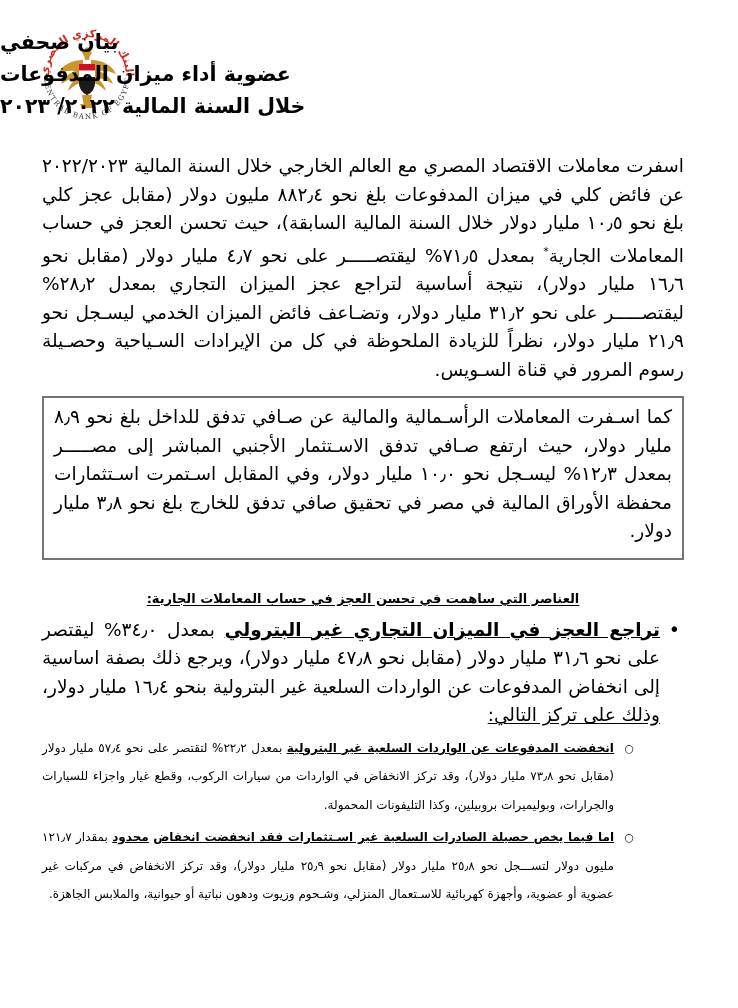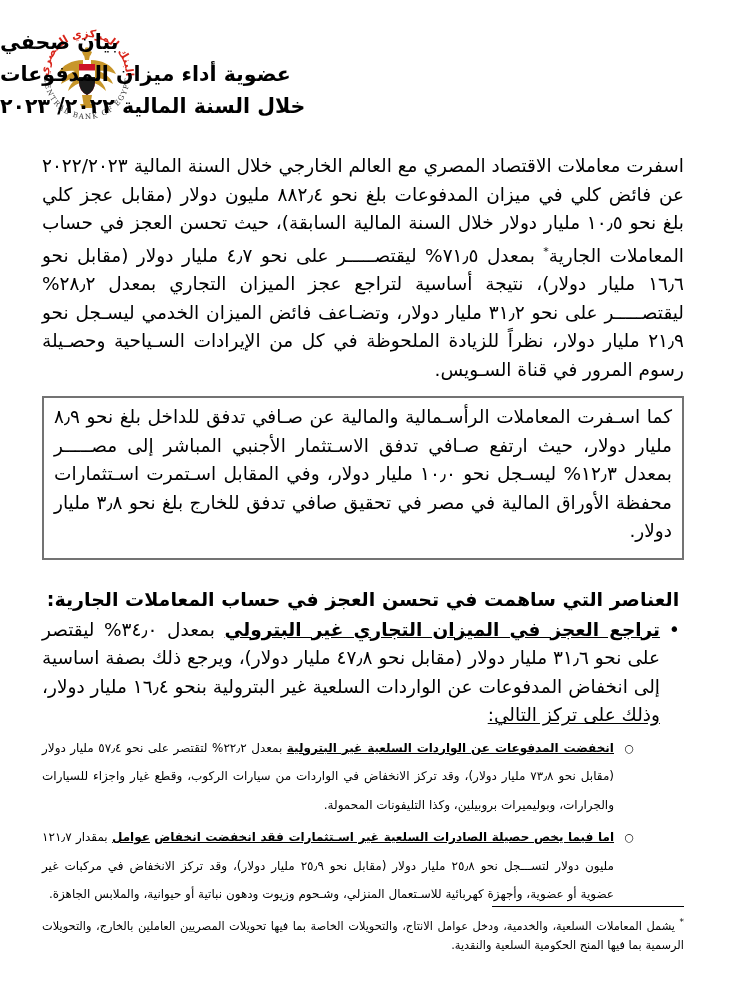--- a/index.html
+++ b/index.html
@@ -82,22 +82,23 @@
   .redbox p.para { text-align: justify; }
 
   
   .section-heading {
     margin: 26px 0 0 0;
     text-align: center;
     direction: rtl;
   }
   .section-heading span {
     font-weight: bold;
-    font-size: 19px;
+    font-size: 13px;
     line-height: 26px;
+    text-decoration: underline;
     text-underline-offset: 2px;
   }
 
   
   ul.bullets, ul.subbullets {
     list-style: none;
     margin: 0;
     padding: 0;
     direction: rtl;
   }
@@ -241,25 +242,21 @@
     <ul class="bullets">
       <li class="bullet">
         <b class="lead">تراجع العجز في الميزان التجاري غير البترولي</b><span> بمعدل ٣٤٫٠% ليقتصر على نحو ٣١٫٦ مليار دولار (مقابل نحو ٤٧٫٨ مليار دولار)، ويرجع ذلك بصفة اساسية إلى انخفاض المدفوعات عن الواردات السلعية غير البترولية بنحو ١٦٫٤ مليار دولار، </span><span class="u">وذلك على تركز التالي:</span>
 
         <ul class="subbullets">
           <li class="subbullet">
             <b class="lead">انخفضت المدفوعات عن الواردات السلعية غير البترولية</b><span> بمعدل ٢٢٫٢% لتقتصر على نحو ٥٧٫٤ مليار دولار (مقابل نحو ٧٣٫٨ مليار دولار)، وقد تركز الانخفاض في الواردات من سيارات الركوب، وقطع غيار واجزاء للسيارات والجرارات، وبوليميرات بروبيلين، وكذا التليفونات المحمولة.</span>
           </li>
           <li class="subbullet">
             <b class="lead">اما فيما يخص حصيلة الصادرات السلعية غير اسـتثمارات فقد انخفضت  انخفاض</b>
-            <b class="lead">عوامل</b><span> بمقدار ١٢١٫٧ مليون دولار لتســـجل نحو ٢٥٫٨ مليار دولار (مقابل نحو ٢٥٫٩ مليار دولار)، وقد تركز الانخفاض في مركبات غير عضوية أو عضوية، وأجهزة كهربائية للاسـتعمال المنزلي، وشـحوم وزيوت ودهون نباتية أو حيوانية، والملابس الجاهزة.</span>
+            <b class="lead">محدود</b><span> بمقدار ١٢١٫٧ مليون دولار لتســـجل نحو ٢٥٫٨ مليار دولار (مقابل نحو ٢٥٫٩ مليار دولار)، وقد تركز الانخفاض في مركبات غير عضوية أو عضوية، وأجهزة كهربائية للاسـتعمال المنزلي، وشـحوم وزيوت ودهون نباتية أو حيوانية، والملابس الجاهزة.</span>
           </li>
         </ul>
       </li>
     </ul>
   </div>
 
-  <div class="footnote-wrap">
-    <div class="footnote-rule"></div>
-    <p class="footnote"><span class="fn-mark">*</span><span> يشمل المعاملات السلعية، والخدمية، ودخل عوامل الانتاج، والتحويلات الخاصة بما فيها تحويلات المصريين العاملين بالخارج، والتحويلات الرسمية بما فيها المنح الحكومية السلعية والنقدية.</span></p>
-  </div>
 
 </div>
 
 </body></html>

